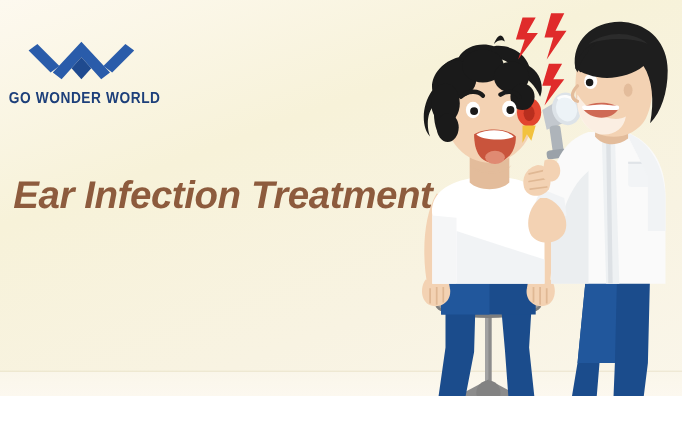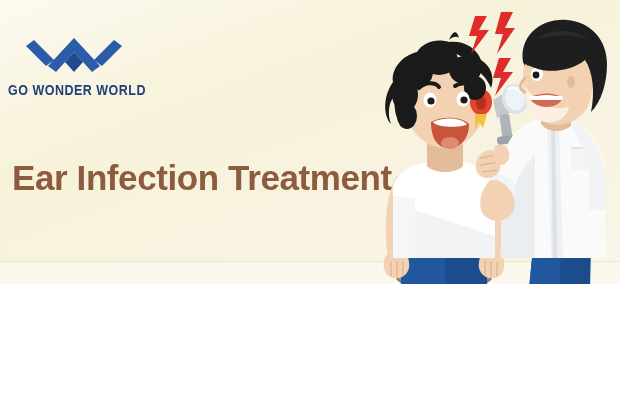--- a/index.html
+++ b/index.html
@@ -1,21 +1,21 @@
 <!DOCTYPE html>
 <html><head>
 <meta charset="utf-8">
 <style>
   html,body{margin:0;padding:0;}
   body{
     width:620px;height:400px;overflow:hidden;
     font-family:"Liberation Sans", sans-serif;
   }
   #banner{
-    position:relative;width:620px;height:284px;overflow:hidden;
+    position:relative;width:620px;height:360px;overflow:hidden;
     background:
       linear-gradient(160deg,#fdf9ef 0%,#f7f2d9 35%,#f8f3e2 70%,#faf6ea 100%);
   }
   
   #floor{
     position:absolute;left:0;right:0;bottom:0;height:22px;
     background:linear-gradient(180deg,#faf6ea 0%,#fbf7ec 40%,#fcf8ef 100%);
   }
   #floor-line{
     position:absolute;left:0;right:0;bottom:22px;height:1px;
@@ -32,21 +32,21 @@
     transform:scaleX(.86);transform-origin:left center;
     white-space:nowrap;
   }
 
   
   #headline{
     position:absolute;left:12px;top:158px;width:400px;
     font-size:35px;font-weight:bold;line-height:1.17;
     letter-spacing:-.4px;color:#8d5b3d;
   }
-  #headline .ln{display:block;white-space:nowrap;}
+  #headline .ln{display:block;white-space:nowrap;font-style:italic;}
 
   
   #art{position:absolute;left:375px;top:0;width:245px;height:400px;}
   #art svg{display:block;width:245px;height:400px;}
 </style>
 </head>
 <body>
 
 <div id="banner">
 

